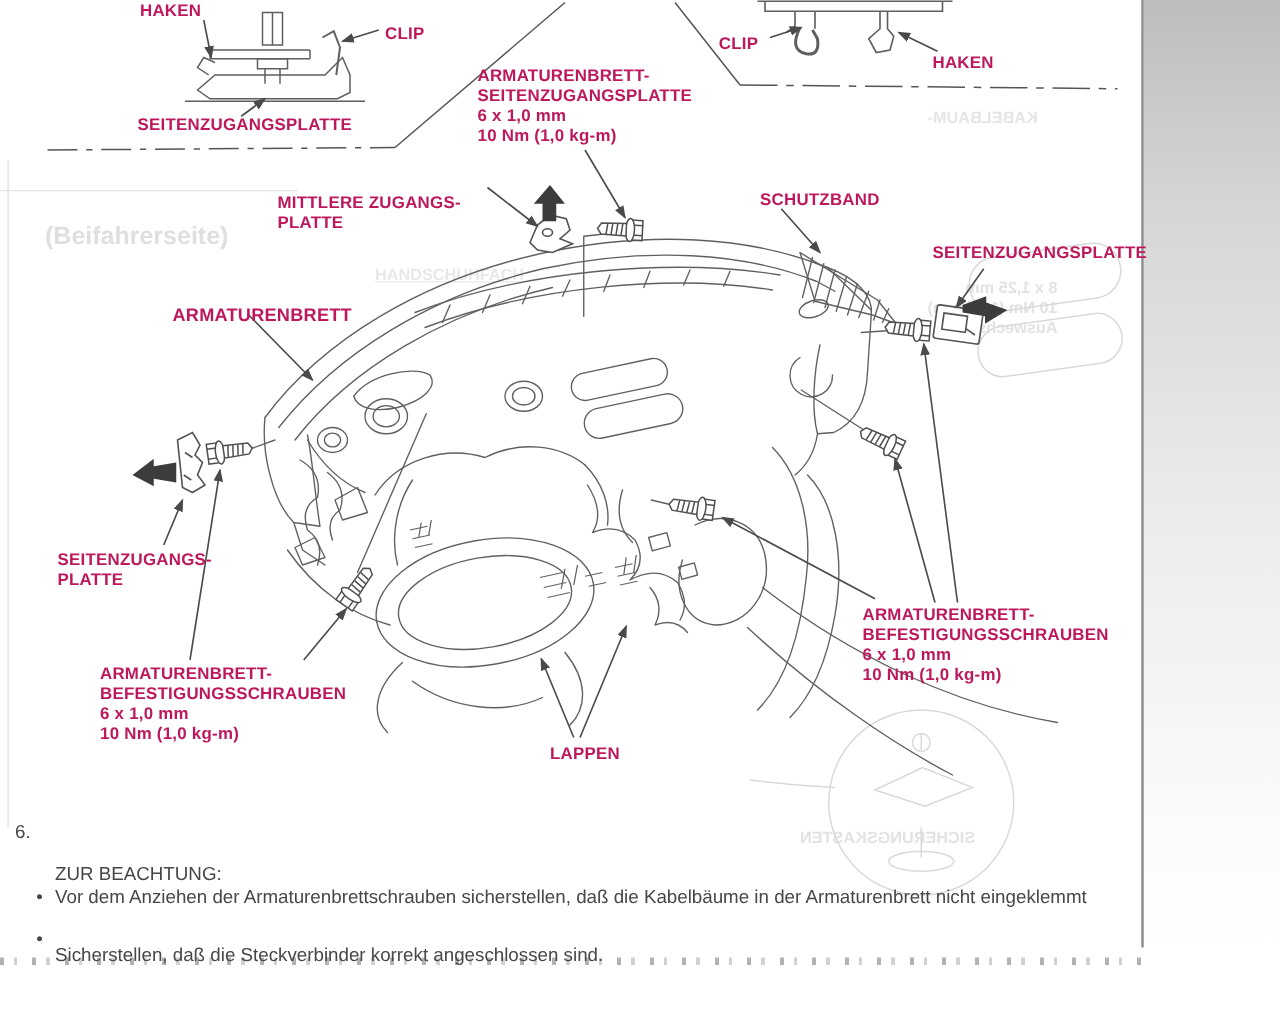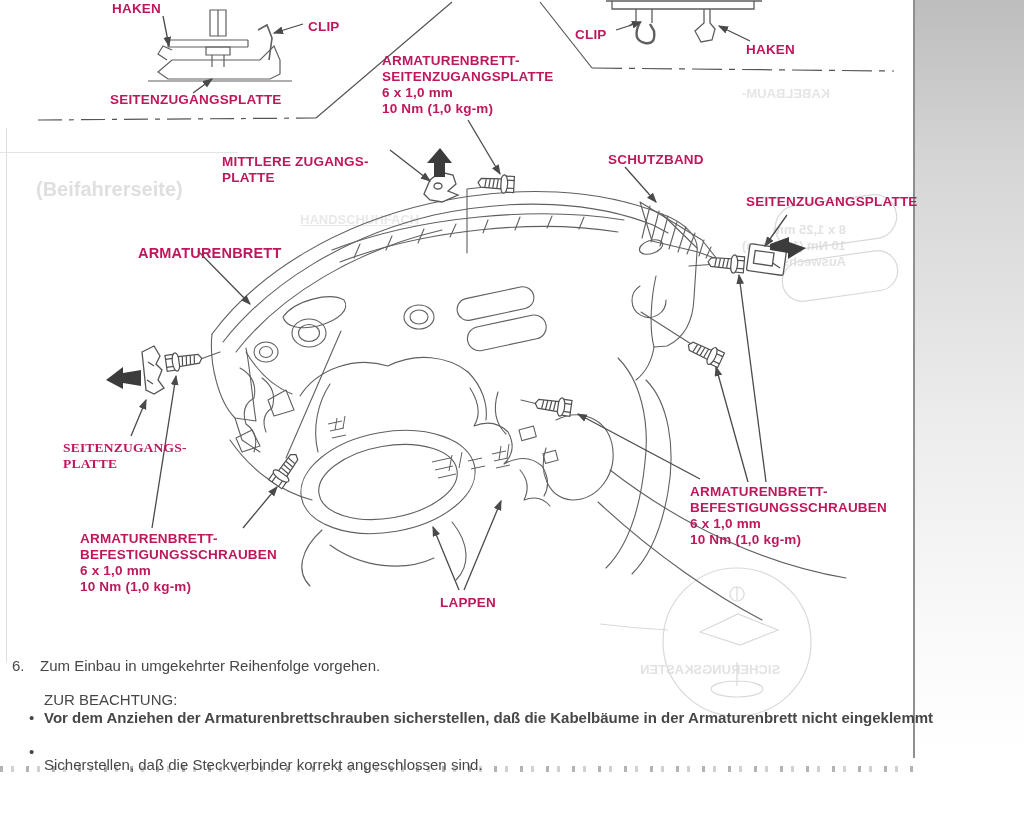--- a/index.html
+++ b/index.html
@@ -214,41 +214,40 @@
     <div>6 x 1,0 mm</div>
     <div>10 Nm (1,0 kg-m)</div>
   </div>
   <div class="lbl" style="left:222px;top:138px;margin-top:16px;">
     <div>MITTLERE ZUGANGS-</div>
     <div>PLATTE</div>
   </div>
   <div class="lbl" style="left:608px;top:152px;">SCHUTZBAND</div>
   <div class="lbl" style="left:746px;top:194px;">SEITENZUGANGSPLATTE</div>
   <div class="lbl" style="left:115px;top:245px;font-size:14.5px;margin-left:23px;">ARMATURENBRETT</div>
-  <div class="lbl" style="left:63px;top:440px;font-family:Liberation Serif, serif;">
+  <div class="lbl" style="left:46px;top:440px;">
     <div>SEITENZUGANGS-</div>
     <div>PLATTE</div>
   </div>
   <div class="lbl" style="left:80px;top:531px;">
     <div>ARMATURENBRETT-</div>
     <div>BEFESTIGUNGSSCHRAUBEN</div>
     <div>6 x 1,0 mm</div>
     <div>10 Nm (1,0 kg-m)</div>
   </div>
   <div class="lbl" style="left:424px;top:595px;padding-left:16px;">LAPPEN</div>
   <div class="lbl" style="left:690px;top:484px;">
     <div>ARMATURENBRETT-</div>
     <div>BEFESTIGUNGSSCHRAUBEN</div>
     <div>6 x 1,0 mm</div>
     <div>10 Nm (1,0 kg-m)</div>
   </div>
 
   <div class="body-text" style="left:12px;top:657px;">6.</div>
-  <div class="body-text" style="left:40px;top:657px;">Zum Einbau in umgekehrter Reihenfolge vorgehen.</div>
   <div class="body-text" style="left:44px;top:691px;">ZUR BEACHTUNG:</div>
   <div class="body-text" style="left:29px;top:709px;">•</div>
-  <div class="body-text" style="left:44px;top:709px;font-weight:bold;">
+  <div class="body-text" style="left:44px;top:709px;">
     <div>Vor dem Anziehen der Armaturenbrettschrauben sicherstellen, daß die Kabelbäume in der Armaturenbrett nicht eingeklemmt</div>
   </div>
   <div class="body-text" style="left:29px;top:743px;">•</div>
   <div class="body-text" style="left:44px;top:756px;">Sicherstellen, daß die Steckverbinder korrekt angeschlossen sind.</div>
 
 </div>
 
 </body></html>

